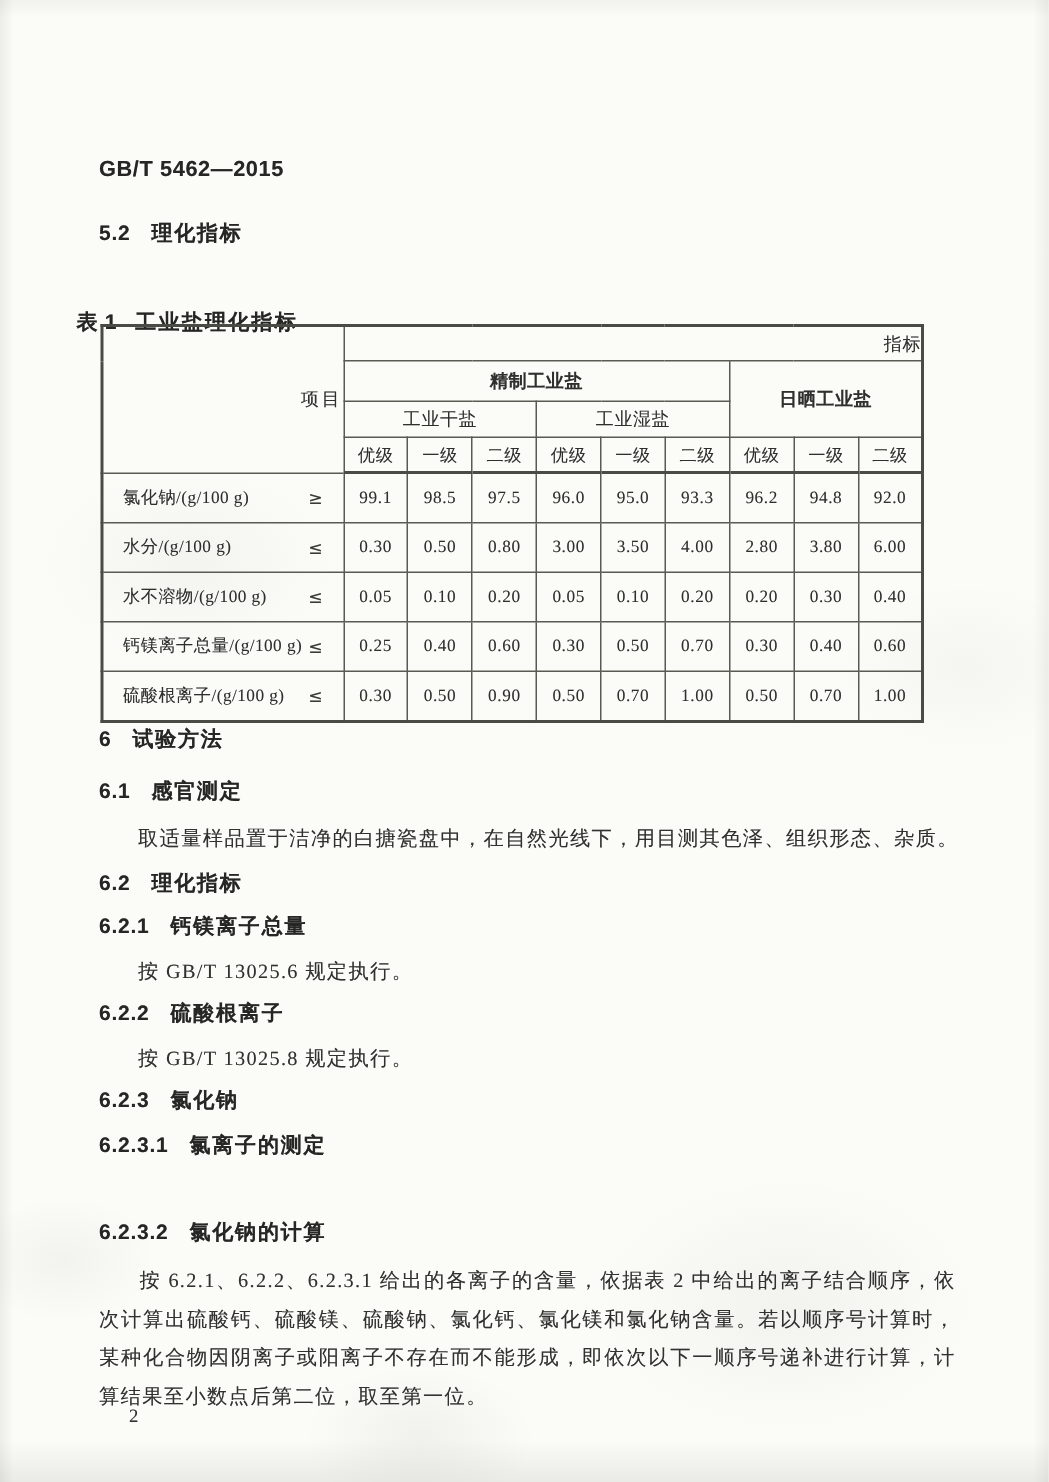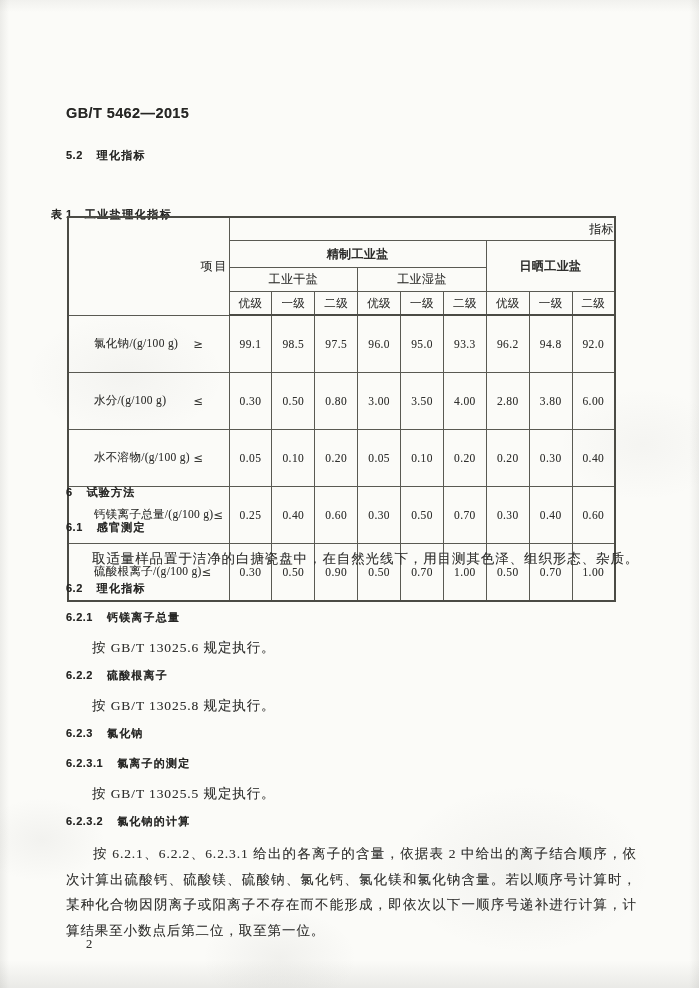--- a/index.html
+++ b/index.html
@@ -18,21 +18,21 @@
       radial-gradient(90px 60px at 6% 85%, rgba(100,100,95,.06), transparent 70%),
       linear-gradient(to right, rgba(60,60,55,.08), rgba(0,0,0,0) 9px),
       linear-gradient(to left, rgba(60,60,55,.07), rgba(0,0,0,0) 10px),
       linear-gradient(to top, rgba(60,60,55,.09), rgba(0,0,0,0) 28px),
       linear-gradient(to bottom, rgba(60,60,55,.05), rgba(0,0,0,0) 12px),
       #fbfbf8;
   }
   .abs { position:absolute;margin-top:20px; }
   .hd {
     font-family:"Liberation Sans","DejaVu Sans",sans-serif;
-    font-weight:700; color:#262624; font-size:11px; line-height:15px;
+    font-weight:700; color:#262624; font-size:14px; line-height:15px;
     text-shadow:0 0 .4px rgba(40,40,40,.45);
   }
   .hd .num { letter-spacing:.5px; }
   .hd .t   { margin-left:14px; letter-spacing:1.2px; }
   .doc-code { font-size:14.5px; letter-spacing:.4px; }
   .body-text {
     font-family:"Liberation Serif","DejaVu Serif",serif;
     color:#31312f; font-size:13.5px; line-height:17px; letter-spacing:.9px;
     text-shadow:0 0 .4px rgba(50,50,50,.35);
   }
@@ -58,21 +58,21 @@
     font-size:11.5px; padding:0; letter-spacing:.4px; overflow:hidden;
     text-shadow:0 0 .4px rgba(50,50,50,.3);
   }
   .t1 tr.hr1 td { height:22px; font-size:12px;text-align:right; }
   .t1 tr.hr2 td { height:26px; font-size:12px;font-weight:bold; }
   .t1 tr.hr3 td { height:23px; font-size:12px; }
   .t1 tr.hr4 td { height:22px; }
   .t1 tr.hr4 td { border-bottom:2px solid #4b4b45; }
   .t1 tr.dr  td { height:24px; }
   .t1 td.item-head { font-size:12px; letter-spacing:2px;padding-left:38px; }
-  .t1 td.item-cell { padding:16px; }
+  .t1 td.item-cell { padding:4px; }
   .item-wrap {
     display:flex; justify-content:space-between; align-items:center;
     padding:0 9px; height:100%;
   }
   .item-label { white-space:nowrap; letter-spacing:.3px; }
   .op { font-family:"DejaVu Sans","Liberation Sans",sans-serif; font-size:11.5px; color:#3a3a36; }
 </style>
 </head>
 <body>
 
@@ -237,21 +237,20 @@
   </div>
   <div class="abs body-text" style="left:92px;top:677px">按 GB/T 13025.8 规定执行。</div>
 
   <div class="abs hd" style="left:66px;top:706px">
     <span class="num">6.2.3</span><span class="t">氯化钠</span>
   </div>
 
   <div class="abs hd" style="left:66px;top:736px">
     <span class="num">6.2.3.1</span><span class="t">氯离子的测定</span>
   </div>
-  <div class="abs body-text" style="left:92px;top:765px">按 GB/T 13025.5 规定执行。</div>
 
   <div class="abs hd" style="left:66px;top:794px">
     <span class="num">6.2.3.2</span><span class="t">氯化钠的计算</span>
   </div>
   <div class="abs body-text para-6232">按 6.2.1、6.2.2、6.2.3.1 给出的各离子的含量，依据表 2 中给出的离子结合顺序，依次计算出硫酸钙、硫酸镁、硫酸钠、氯化钙、氯化镁和氯化钠含量。若以顺序号计算时，某种化合物因阴离子或阳离子不存在而不能形成，即依次以下一顺序号递补进行计算，计算结果至小数点后第二位，取至第一位。</div>
 
   <div class="abs body-text page-num">2</div>
 
 </div>
 

